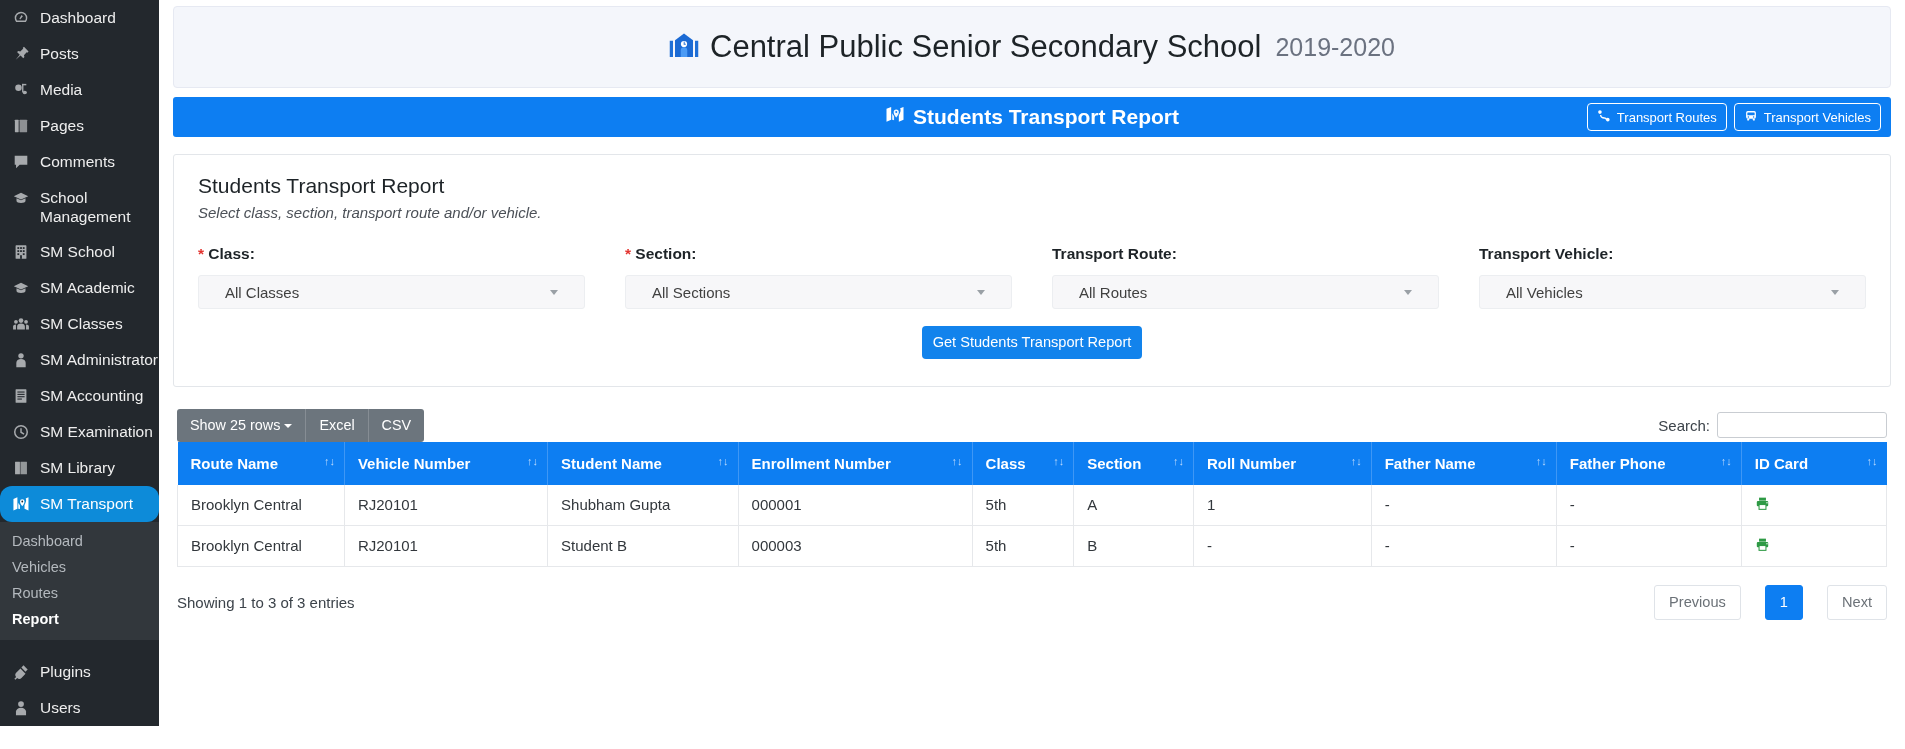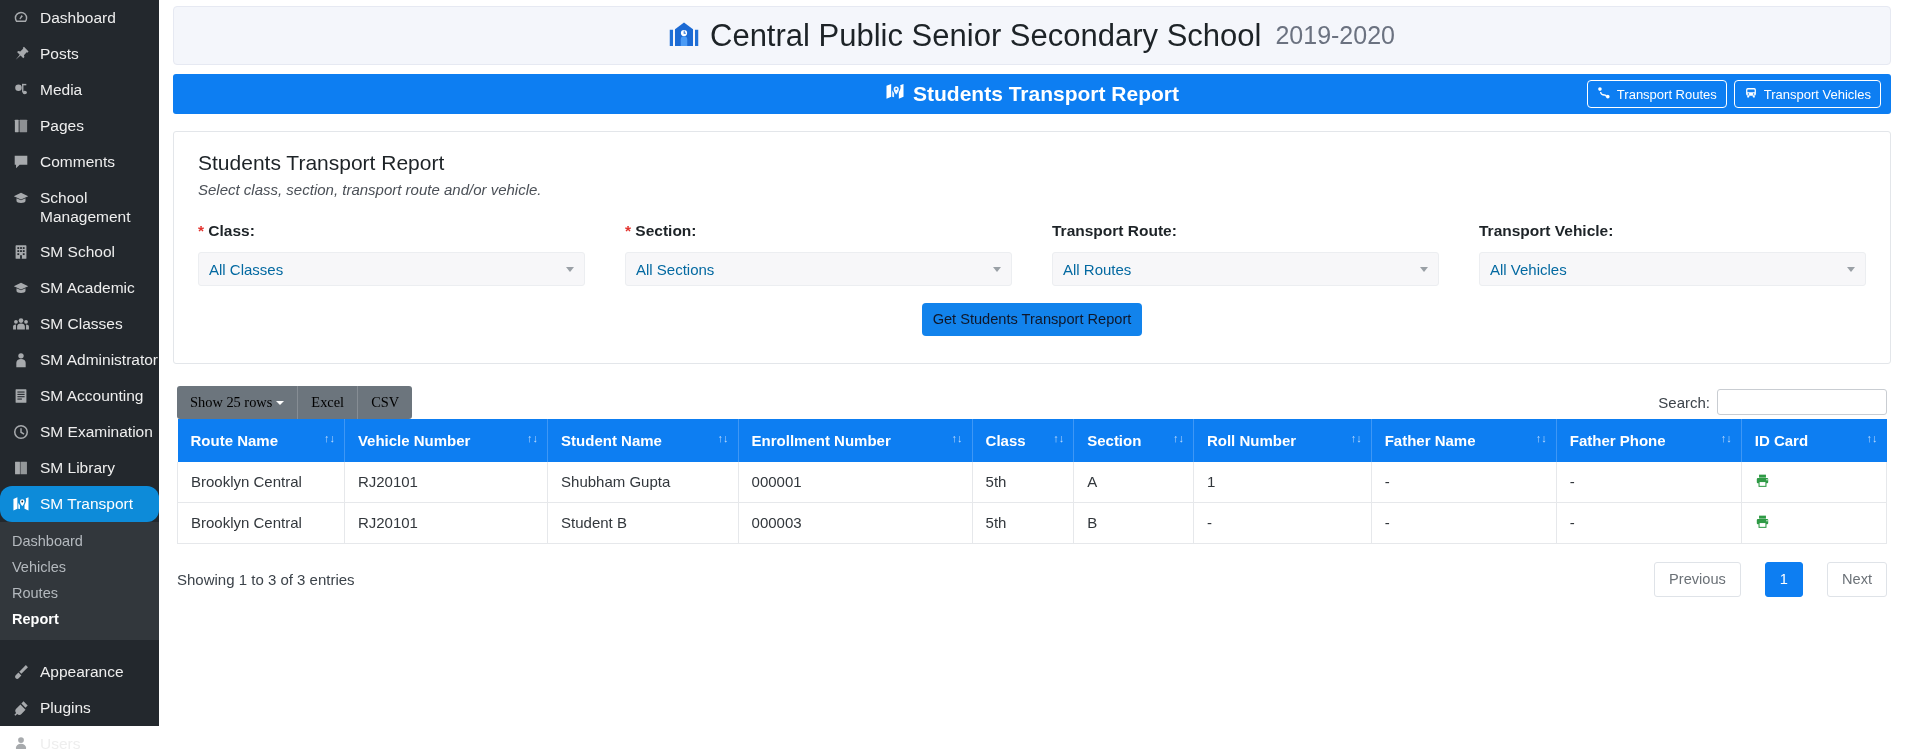--- a/index.html
+++ b/index.html
@@ -50,21 +50,21 @@
   .menu-gap { height:14px; }
 
   
   .main { flex:1; background:#ffffff; position:relative; overflow:hidden; }
 
   .page-head {
     margin:6px 14px 0 14px;
     background:#f4f6fb;
     border:1px solid #e6e9f2;
     border-radius:4px;
-    height:59px;
+    height:82px;
     display:flex; align-items:center; justify-content:center;
   }
   .page-head .ttl {
     font-size:31px; color:#1d2327; font-weight:400;
     display:flex; align-items:center; gap:11px;
   }
   .page-head .ttl .school-icon { display:flex; align-items:center; }
   .page-head .ttl .school-icon svg { width:30px; height:30px; }
   .page-head .ttl .session { color:#6b7280; font-size:25px; margin-left:3px; }
 
@@ -112,44 +112,44 @@
   .form-group { flex:1; }
   .form-group label {
     display:block; font-size:15.5px; color:#1d2327;
     font-weight:bold; margin-bottom:12px;
   }
   .form-group label .req { color:#e3342f; font-weight:bold; }
   .form-group label .nm { font-weight:bold; }
   .select {
     height:34px; background:#f7f7f9;
     border:1px solid #eceef1; border-radius:3px;
-    display:flex; align-items:center; padding:0 10px;
-    color:#0369a1; font-size:15px; cursor:pointer; position:relative;
+    display:flex; align-items:center; padding:0 26px;
+    color:#404040; font-size:15px; cursor:pointer; position:relative;
   }
   .select .caret {
     margin-left:auto; width:0; height:0;
     border-left:4px solid transparent; border-right:4px solid transparent;
     border-top:5px solid #9aa0a6;
   }
 
   .getbtn-wrap { display:flex; justify-content:center; margin-top:17px; }
   .btn-primary {
-    background:#1283ec; color:#0f172a; border:none; border-radius:4px;
+    background:#1283ec; color:#ffffff; border:none; border-radius:4px;
     font-size:14.6px; font-family:"Liberation Sans", sans-serif;
     padding:9px 11px; cursor:pointer; line-height:1;
   }
 
   .table-area { margin:0 14px 0 14px; padding:0 4px; }
   .tbl-toolbar {
     display:flex; align-items:center; margin-top:22px;
   }
   .btn-group { display:flex; }
   .btn-grey {
-    background:#6c757d; color:#000000; border:none;
-    font-size:14.4px; font-family:Liberation Serif, serif;
+    background:#6c757d; color:#ffffff; border:none;
+    font-size:14.4px; font-family:Liberation Sans, sans-serif;
     padding:8px 13px; cursor:pointer; line-height:1.2;
     border-right:1px solid #868d94;
   }
   .btn-grey:last-child { border-right:none;text-align:right; }
   .btn-grey:first-child { border-radius:3px 0 0 3px; }
   .btn-grey:last-child { border-radius:0 3px 3px 0; }
   .btn-grey .dd-caret {
     display:inline-block; width:0; height:0; margin-left:4px;
     border-left:4px solid transparent; border-right:4px solid transparent;
     border-top:4px solid #ffffff; vertical-align:middle;
@@ -356,29 +356,20 @@
     <div id="sidebar-submenu">
         <div class="submenu">
           <div class="submenu-item">Dashboard</div>
           <div class="submenu-item">Vehicles</div>
           <div class="submenu-item">Routes</div>
           <div class="submenu-item current">Report</div>
         </div>
       </div>
     <div class="menu-gap"></div>
     <div id="sidebar-bottom">
-        <div class="menu-item">
-          <span class="ic">
-            <svg viewBox="0 0 20 20">
-              <path d="M15.4 2.3 8.1 9.6l2.3 2.3 7.3-7.3z"></path>
-              <path d="M7.2 10.6 4.1 13.7c-.9.9-.9 2.4 0 3.3.9.9 2.4.9 3.3 0l3-3z"></path>
-            </svg>
-          </span>
-          <span class="lbl">Appearance</span>
-        </div>
         <div class="menu-item">
           <span class="ic">
             <svg viewBox="0 0 20 20">
               <path d="M12.8 2.6 10.4 5l4.6 4.6 2.4-2.4z"></path>
               <path d="M9.4 6 4.6 10.8c-1.3 1.3-1.3 3.4 0 4.7l-2 2 1.2 1.2 2-2c1.3 1.3 3.4 1.3 4.7 0L15 12z"></path>
             </svg>
           </span>
           <span class="lbl">Plugins</span>
         </div>
         <div class="menu-item">

